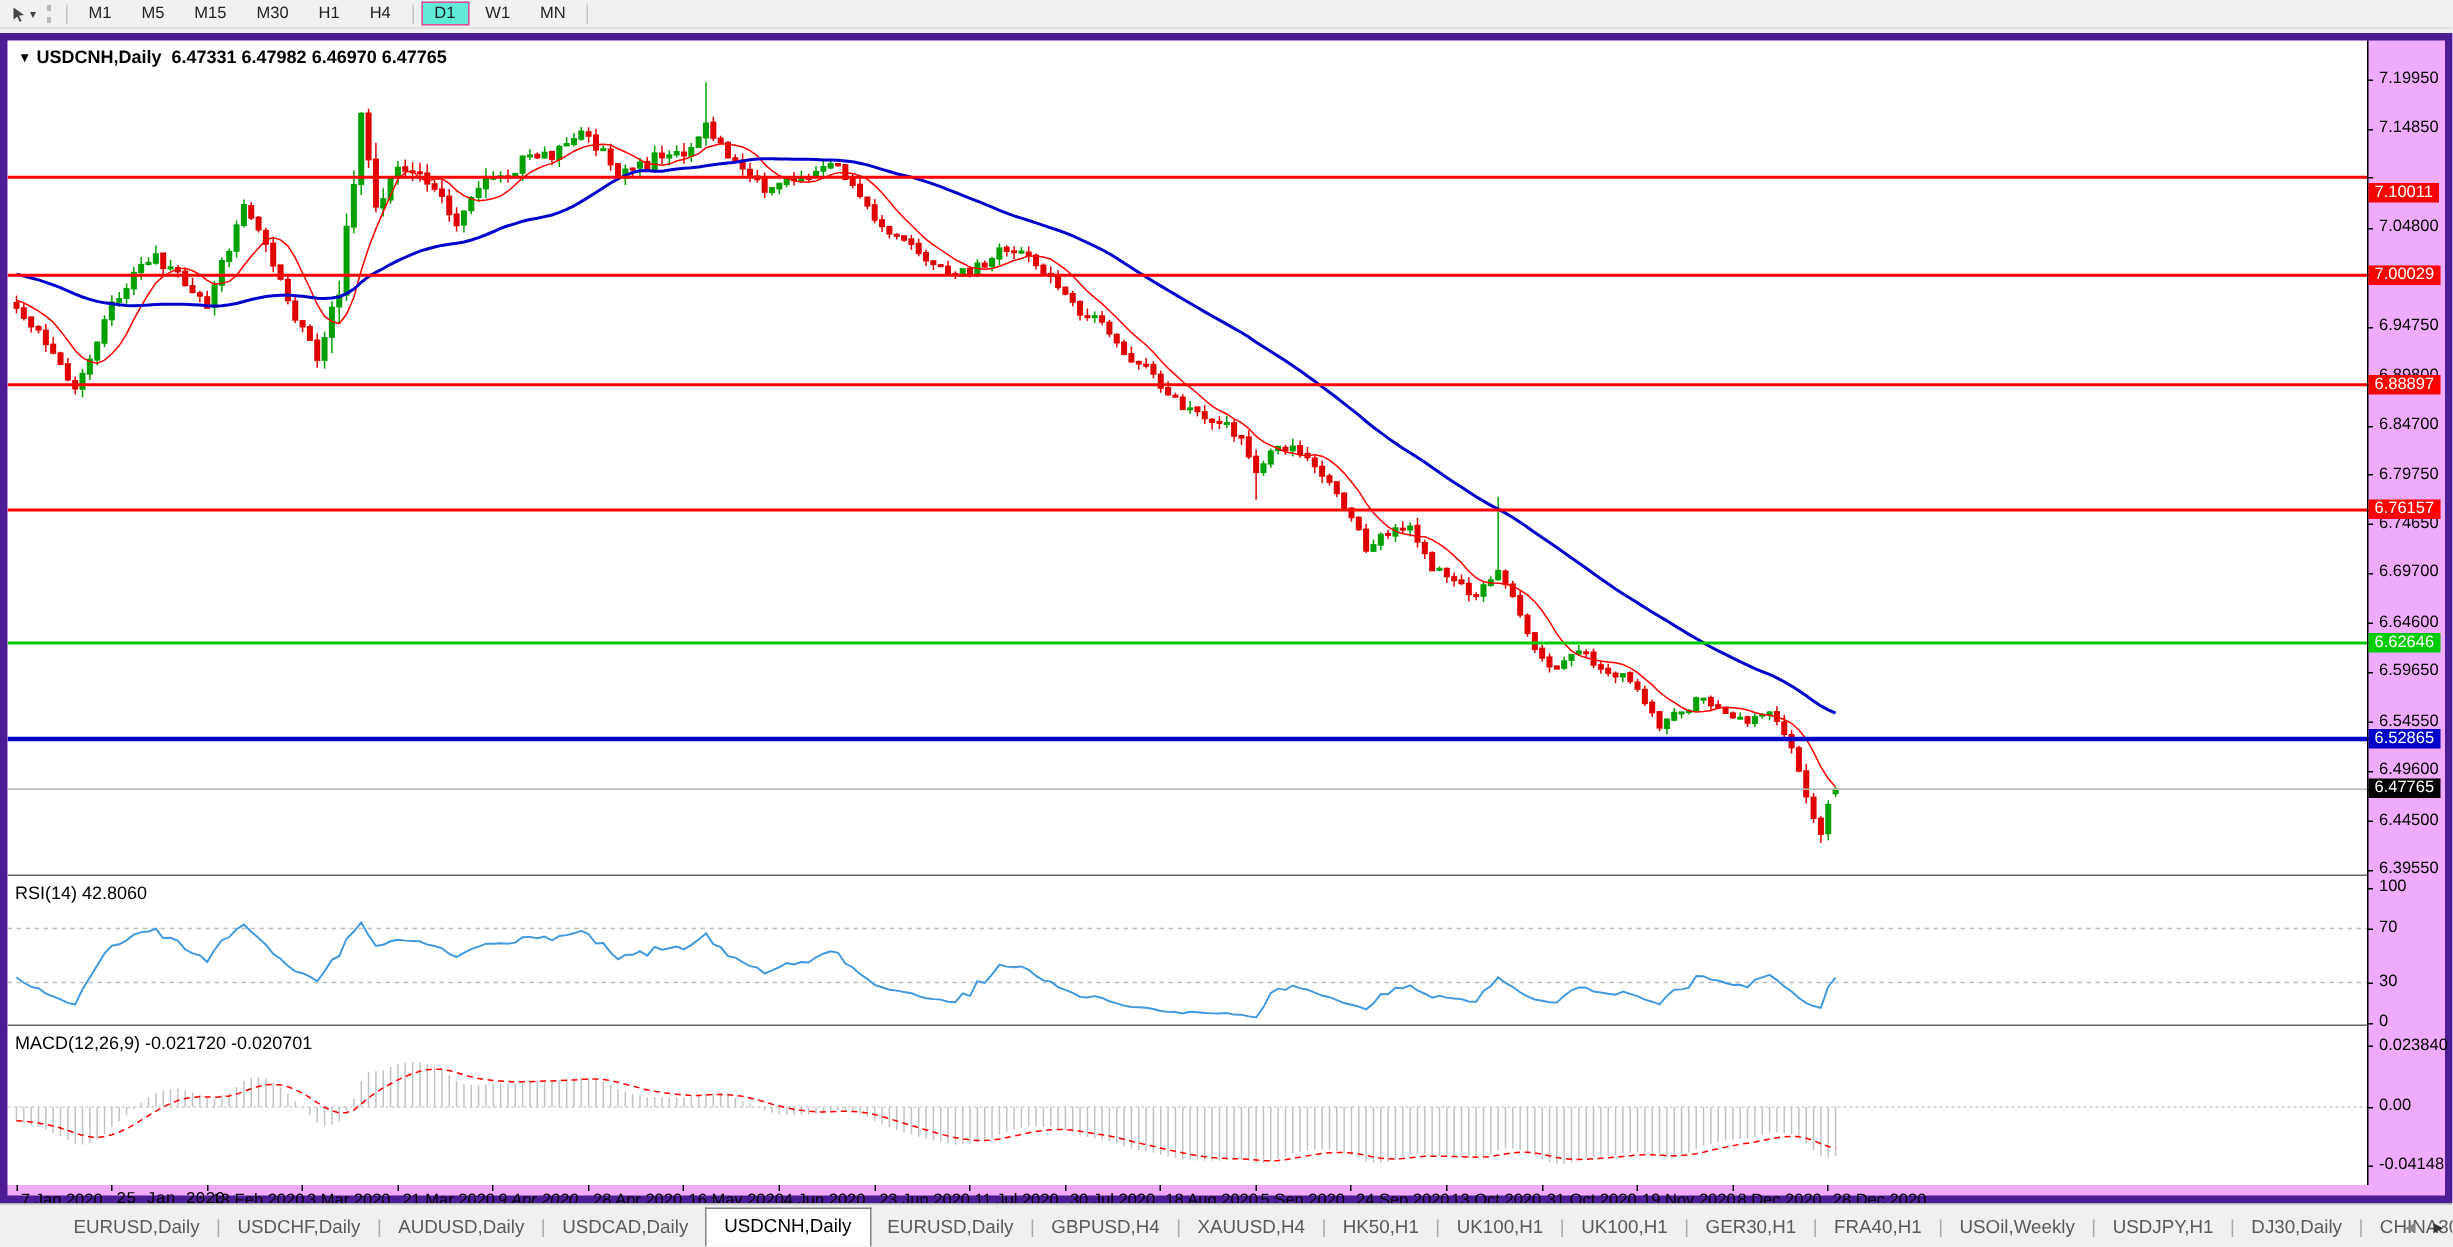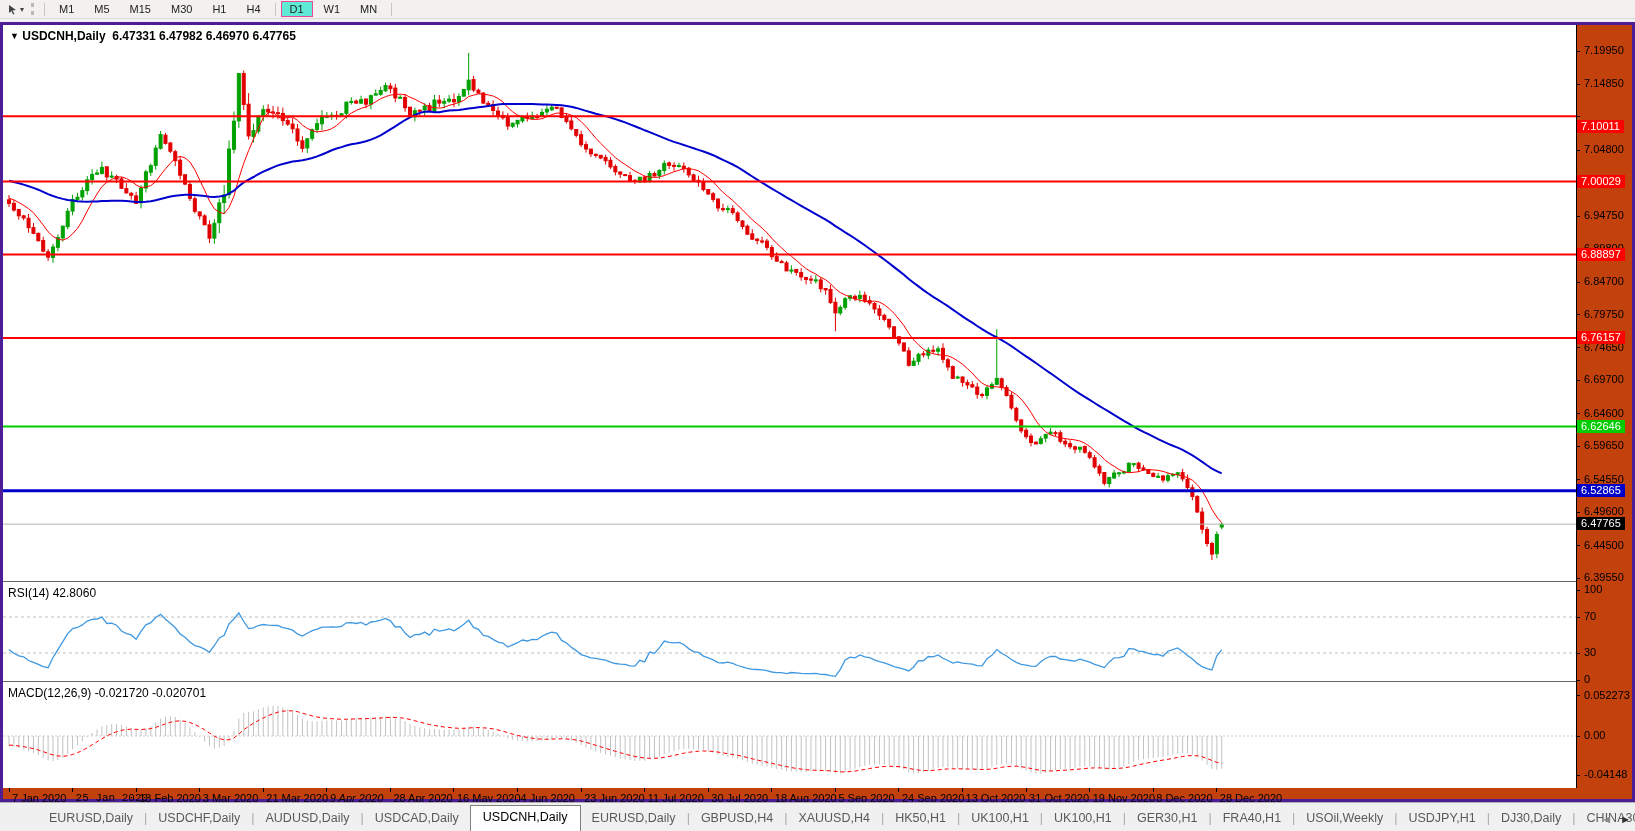--- a/index.html
+++ b/index.html
@@ -10,22 +10,22 @@
   #toolbar{position:absolute;left:0;top:0;width:1635px;height:18px;background:#f2f1ef;
            border-bottom:1px solid #dcdcdc;display:flex;align-items:center;font-size:11px;color:#222;}
   .grip{width:0;height:12px;border-left:3px dotted #b8b8b8;margin:0 6px 0 4px;}
   .tb-sep{width:1px;height:13px;background:#c6c6c6;margin:0 4px;}
   .tool-btn{display:flex;align-items:center;padding:1px 3px;margin-left:4px;}
   .tf{padding:1px 8px;margin:0 1px;border:1px solid transparent;cursor:default;}
   .tf.active{background:#5eead4;border:1px solid #ec4899;}
   .caret{font-size:8px;color:#444;margin-left:2px;}
 
   
-  #chartWindow{position:absolute;left:0;top:22px;width:1635px;height:780px;background:#c2410c;
-               border:3px solid #4c1d95;box-sizing:border-box;}
+  #chartWindow{position:absolute;left:0;top:22px;width:1635px;height:780px;background:#f0abfc;
+               border:5px solid #4c1d95;box-sizing:border-box;}
   .panel-svg{position:absolute;left:0;}
   #axisLine{position:absolute;left:1573px;top:0;width:1px;height:763px;background:#000;}
   #chartTitle{position:absolute;left:7px;top:4px;font-size:12px;font-weight:bold;color:#000;white-space:pre;}
   #chartTitle .tri{font-size:9px;vertical-align:1px;}
   #rsiLabel{position:absolute;left:5px;top:561px;font-size:12px;color:#000;}
   #macdLabel{position:absolute;left:5px;top:661px;font-size:12px;color:#000;}
 
   
   #priceAxis{position:absolute;left:1574px;top:0;width:60px;height:763px;font-size:11px;color:#000;}
   .tickmark{position:absolute;left:-1px;width:4px;height:1px;background:#000;}
@@ -904,21 +904,21 @@
         <div class="levellabel" style="top: 492.153px; background: rgb(0, 0, 0);">6.47765</div>
         <div class="tickmark" style="top: 565px;"></div>
         <div class="ticklabel" style="top: 558px;">100</div>
         <div class="tickmark" style="top: 592px;"></div>
         <div class="ticklabel" style="top: 585px;">70</div>
         <div class="tickmark" style="top: 628px;"></div>
         <div class="ticklabel" style="top: 621px;">30</div>
         <div class="tickmark" style="top: 655px;"></div>
         <div class="ticklabel" style="top: 648px;">0</div>
         <div class="tickmark" style="top: 670px;"></div>
-        <div class="ticklabel" style="top: 663.999px;">0.052273</div>
+        <div class="ticklabel" style="top: 663.999px;">0.023840</div>
         <div class="tickmark" style="top: 711px;"></div>
         <div class="ticklabel" style="top: 704px;">0.00</div>
         <div class="tickmark" style="top: 750px;"></div>
         <div class="ticklabel" style="top: 743.248px;">-0.04148</div>
       </div>
     <div id="dateRow">
         <div class="datetick" style="left: 6px;"></div>
         <div class="datelabel" style="left: 9px; text-align: center;">7 Jan 2020</div>
         <div class="datetick" style="left: 69px;"></div>
         <div class="datelabel" style="left: 72.57px; font-family: Liberation Mono, monospace;">25 Jan 2020</div>

